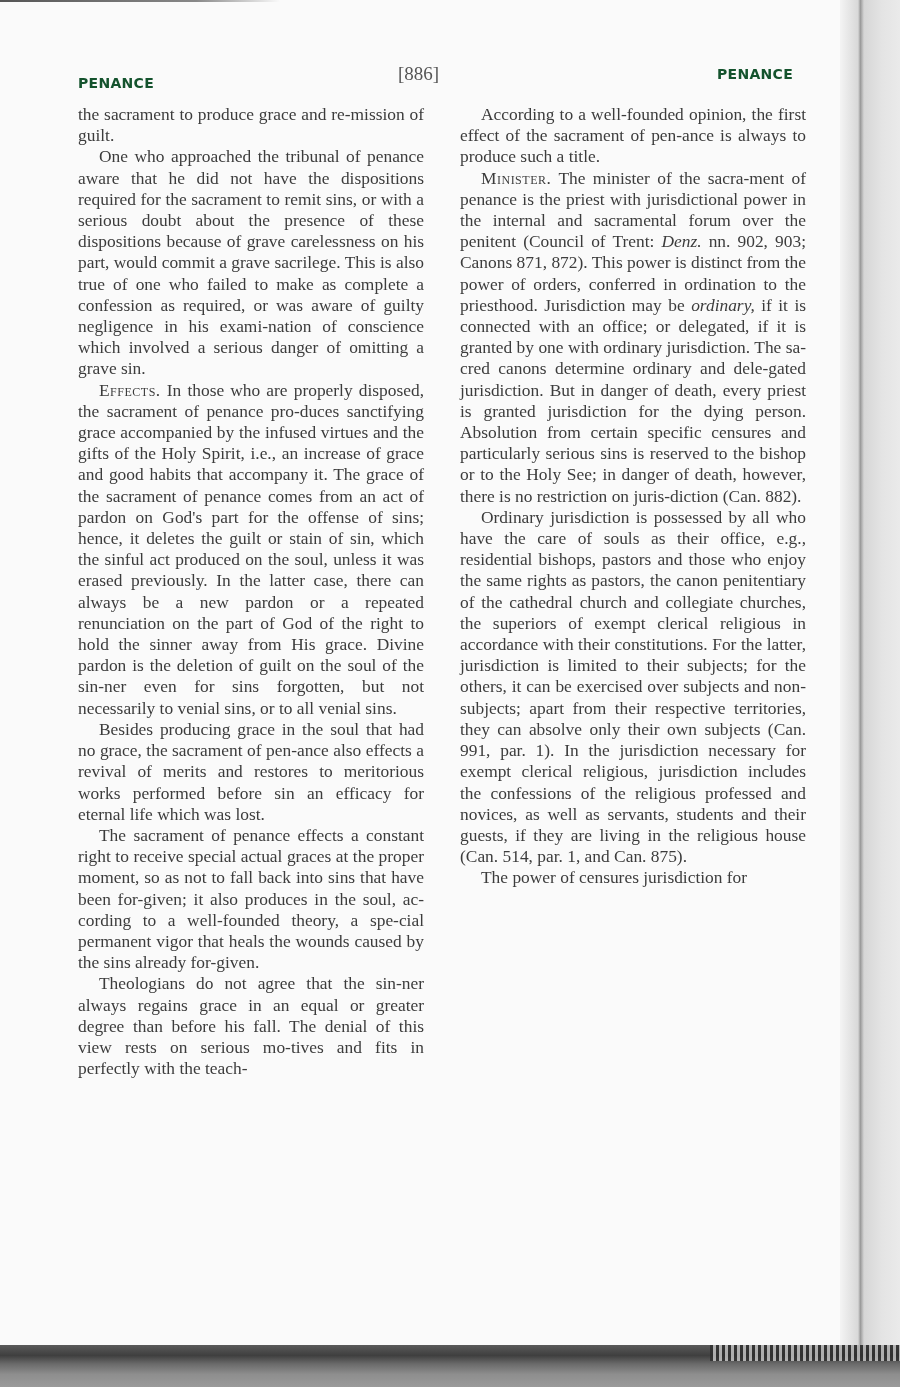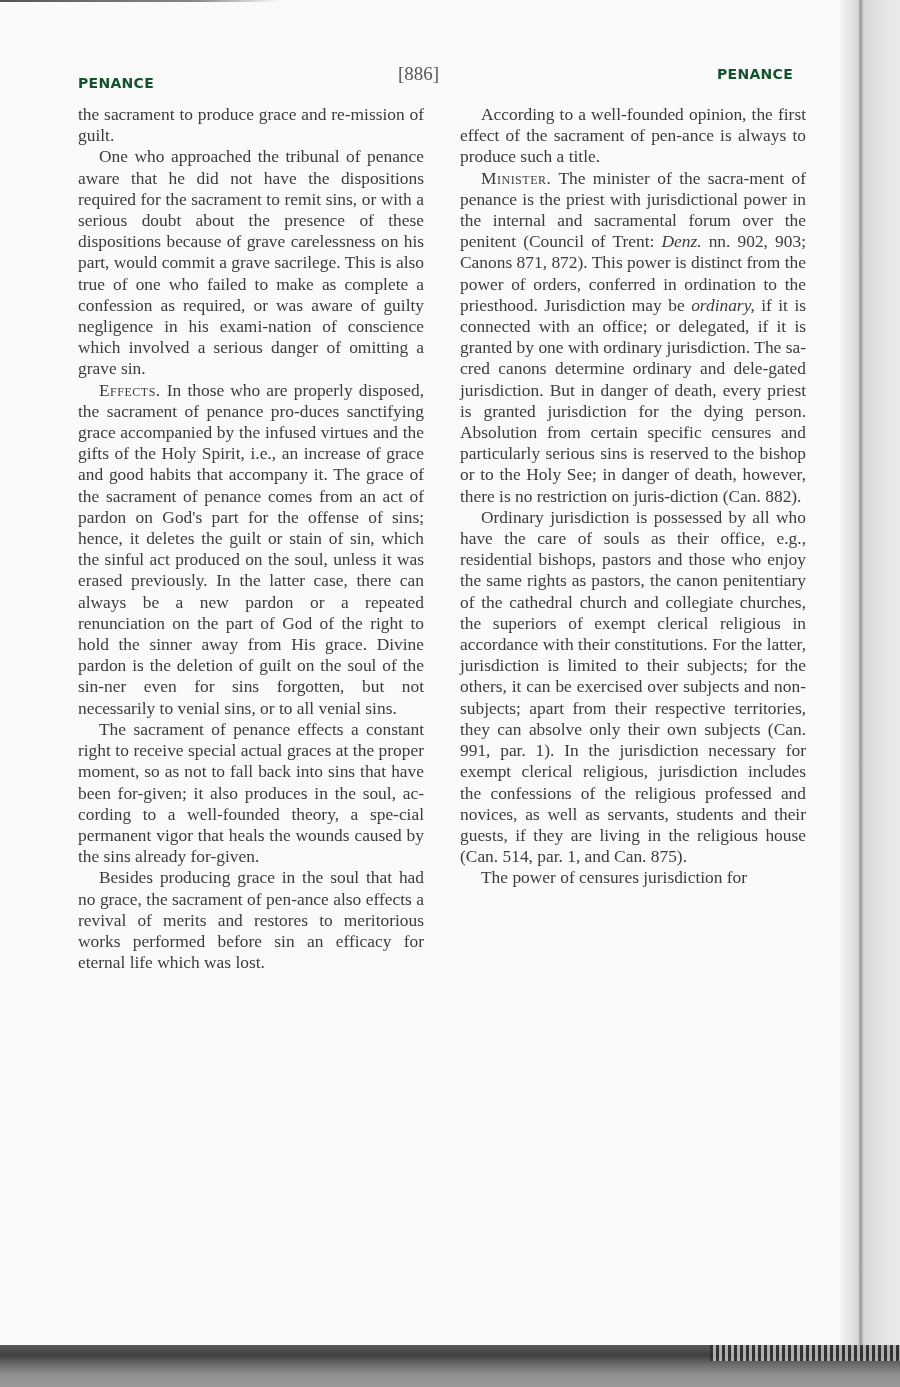--- a/index.html
+++ b/index.html
@@ -56,22 +56,23 @@
 <div class="right-edge"></div>
 
 <div class="running-head rh-left">PENANCE</div>
 <div class="folio">[886]</div>
 <div class="running-head rh-right">PENANCE</div>
 
 <div class="col col-left">
   <p>the sacrament to produce grace and re-mission of guilt.</p>
   <p class="indent">One who approached the tribunal of penance aware that he did not have the dispositions required for the sacrament to remit sins, or with a serious doubt about the presence of these dispositions because of grave carelessness on his part, would commit a grave sacrilege. This is also true of one who failed to make as complete a confession as required, or was aware of guilty negligence in his exami-nation of conscience which involved a serious danger of omitting a grave sin.</p>
   <p class="indent"><span class="sc">Effects.</span><span> In those who are properly disposed, the sacrament of penance pro-duces sanctifying grace accompanied by the infused virtues and the gifts of the Holy Spirit, i.e., an increase of grace and good habits that accompany it. The grace of the sacrament of penance comes from an act of pardon on God's part for the offense of sins; hence, it deletes the guilt or stain of sin, which the sinful act produced on the soul, unless it was erased previously. In the latter case, there can always be a new pardon or a repeated renunciation on the part of God of the right to hold the sinner away from His grace. Divine pardon is the deletion of guilt on the soul of the sin-ner even for sins forgotten, but not necessarily to venial sins, or to all venial sins.</span></p>
+  <p class="indent">Besides producing grace in the soul that had no grace, the sacrament of pen-ance also effects a revival of merits and restores to meritorious works performed before sin an efficacy for eternal life which was lost.</p>
   <p class="indent">The sacrament of penance effects a constant right to receive special actual graces at the proper moment, so as not to fall back into sins that have been for-given; it also produces in the soul, ac-cording to a well-founded theory, a spe-cial permanent vigor that heals the wounds caused by the sins already for-given.</p>
-  <p class="indent">Besides producing grace in the soul that had no grace, the sacrament of pen-ance also effects a revival of merits and restores to meritorious works performed before sin an efficacy for eternal life which was lost.</p>
+  <p class="indent">Theologians do not agree that the sin-ner always regains grace in an equal or greater degree than before his fall. The denial of this view rests on serious mo-tives and fits in perfectly with the teach-</p>
 </div>
 
 <div class="col col-right">
   <p class="indent">According to a well-founded opinion, the first effect of the sacrament of pen-ance is always to produce such a title.</p>
   <p class="indent"><span class="sc">Minister.</span><span> The minister of the sacra-ment of penance is the priest with jurisdictional power in the internal and sacramental forum over the penitent (Council of Trent: </span><em>Denz.</em><span> nn. 902, 903; Canons 871, 872). This power is distinct from the power of orders, conferred in ordination to the priesthood. Jurisdiction may be </span><em>ordinary,</em><span> if it is connected with an office; or delegated, if it is granted by one with ordinary jurisdiction. The sa-cred canons determine ordinary and dele-gated jurisdiction. But in danger of death, every priest is granted jurisdiction for the dying person. Absolution from certain specific censures and particularly serious sins is reserved to the bishop or to the Holy See; in danger of death, however, there is no restriction on juris-diction (Can. 882).</span></p>
   <p class="indent">Ordinary jurisdiction is possessed by all who have the care of souls as their office, e.g., residential bishops, pastors and those who enjoy the same rights as pastors, the canon penitentiary of the cathedral church and collegiate churches, the superiors of exempt clerical religious in accordance with their constitutions. For the latter, jurisdiction is limited to their subjects; for the others, it can be exercised over subjects and non-subjects; apart from their respective territories, they can absolve only their own subjects (Can. 991, par. 1). In the jurisdiction necessary for exempt clerical religious, jurisdiction includes the confessions of the religious professed and novices, as well as servants, students and their guests, if they are living in the religious house (Can. 514, par. 1, and Can. 875).</p>
   <p class="indent">The power of censures jurisdiction for</p>
 </div>
 
 <div class="bottom-edge">

